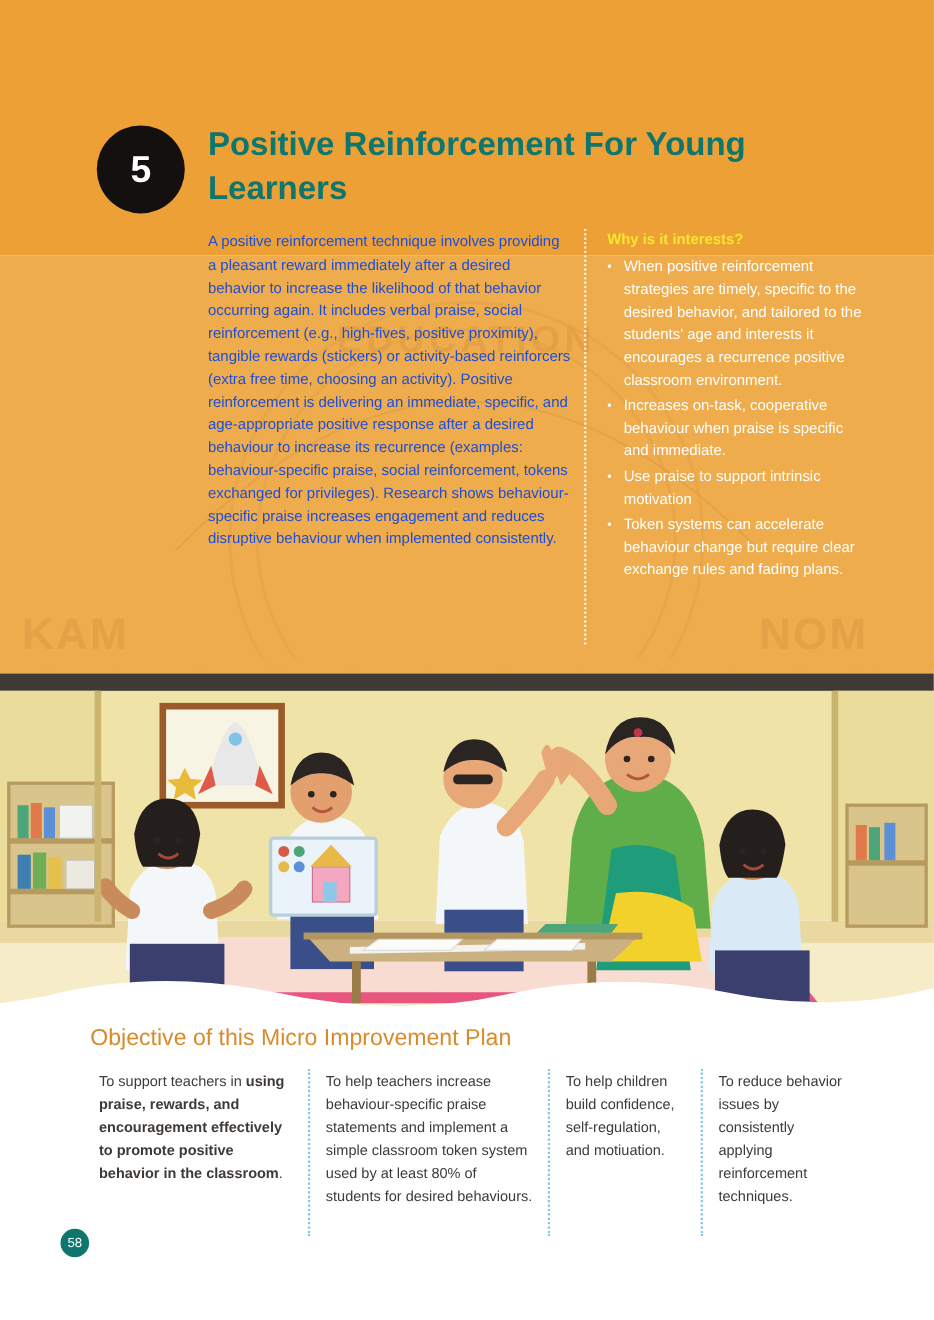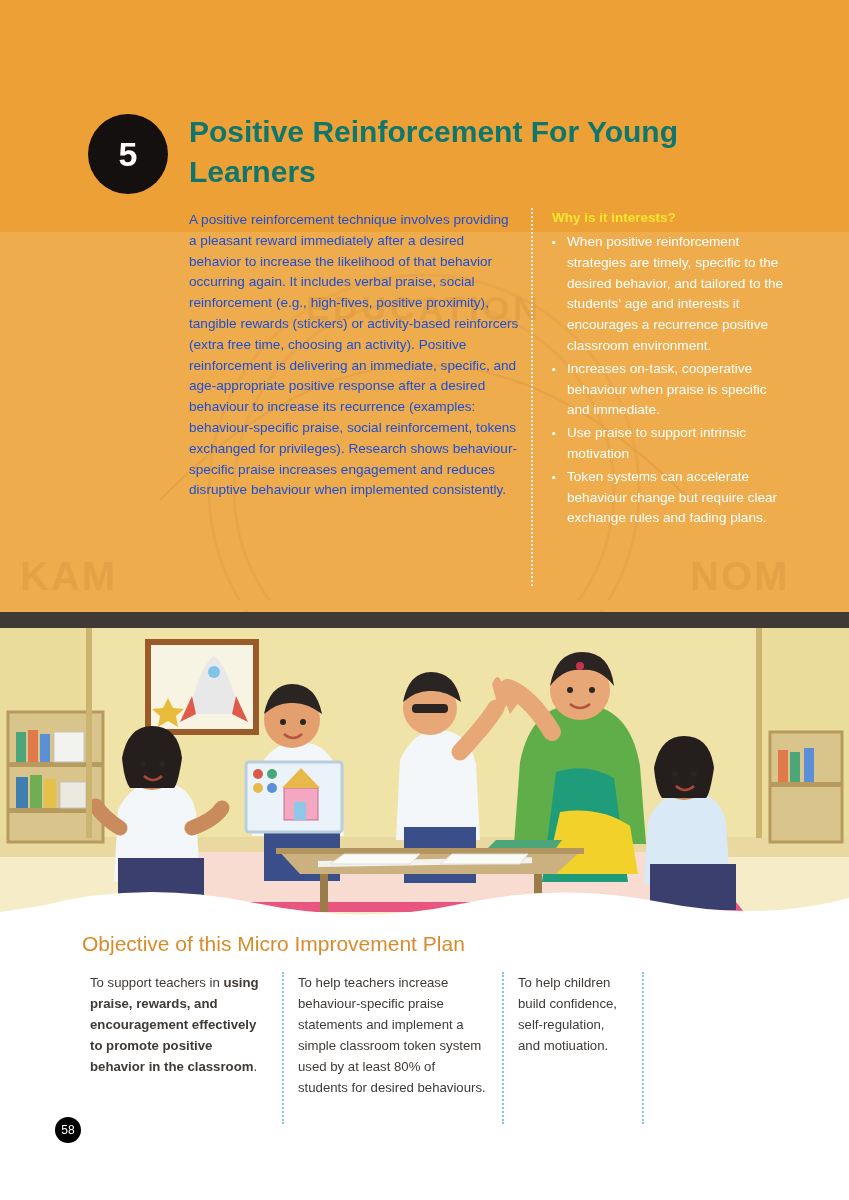--- a/index.html
+++ b/index.html
@@ -182,21 +182,21 @@
     height: 152px;
     margin-right: 0;
   }
   .obj-col.c1 b { font-weight: bold; }
 
   .page-num {
     position: absolute;
     left: 55px; top: 1117px;
     width: 26px; height: 26px;
     border-radius: 50%;
-    background: #000000;
+    background: #0f766e;
     color: #ffffff;
     font-size: 12px;
     display: flex;
     align-items: center;
     justify-content: center;
   }
 </style>
 </head>
 <body>
 
@@ -386,16 +386,17 @@
 
   <div class="obj-cols">
     <div class="obj-col c1">
       <span>To support teachers in </span><b>using praise, rewards, and encouragement effectively to promote positive behavior in the classroom</b><span>.</span>
     </div>
     <div class="obj-sep"></div>
     <div class="obj-col c2">To help teachers increase behaviour-specific praise statements and implement a simple classroom token system used by at least 80% of students for desired behaviours.</div>
     <div class="obj-sep"></div>
     <div class="obj-col c3">To help children build confidence, self-regulation, and motiuation.</div>
     <div class="obj-sep"></div>
+    <div class="obj-col c4">To reduce behavior issues by consistently applying reinforcement techniques.</div>
   </div>
 
   <div class="page-num">58</div>
 </div>
 
 </body></html>

